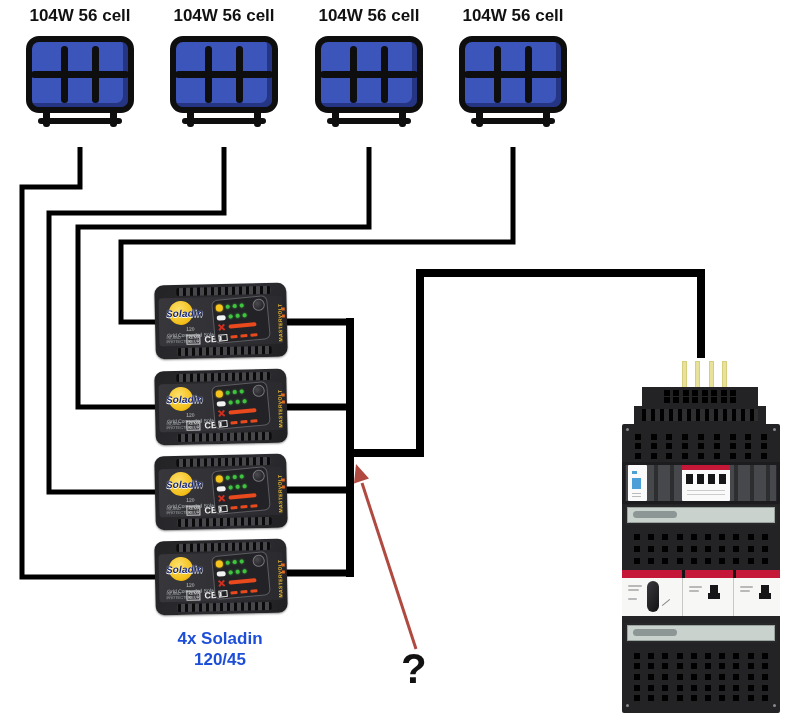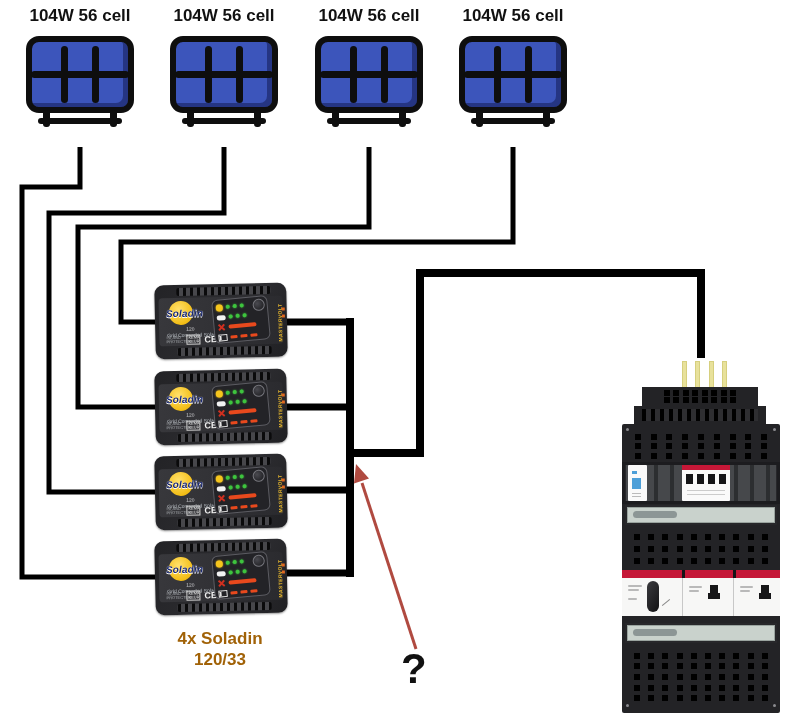--- a/index.html
+++ b/index.html
@@ -64,21 +64,21 @@
   .led.g{background:#3ec43e;box-shadow:0 0 2px #3ec43e;}
   .led.r{width:7px;height:3px;border-radius:1px;background:#e8491d;}
   .bar-red{display:inline-block;width:28px;height:4px;border-radius:2px;background:#e8491d;}
   .maker{position:absolute;right:0px;top:2px;height:44px;writing-mode:vertical-rl;transform:rotate(180deg);
     font-size:5px;font-weight:bold;color:#eab92c;letter-spacing:.4px;}
   .conn{position:absolute;right:-2px;width:3px;height:3px;background:#e06820;}
   .conn.c1{top:12px}.conn.c2{top:19px}
 
   
   .stack-label{position:absolute;left:130px;top:628px;width:180px;text-align:center;font-weight:bold;
-    font-size:17px;line-height:21px;color:#a16207;z-index:2;}
+    font-size:17px;line-height:21px;color:#1d4ed8;z-index:2;}
   .qmark{position:absolute;left:401px;top:645px;font-size:42px;font-weight:bold;color:#111;z-index:4;}
 
   
   .dboard{position:absolute;left:622px;top:361px;width:158px;height:352px;z-index:3;}
   .pin{position:absolute;top:0;width:5px;height:28px;background:#e8e19b;border:1px solid #d6cf7e;box-sizing:border-box;}
   .pin:nth-of-type(1){left:60px}.pin:nth-of-type(2){left:73px}
   .pin:nth-of-type(3){left:87px}.pin:nth-of-type(4){left:100px}
   .dstep1{position:absolute;left:20px;top:26px;width:116px;height:19px;background:#232326;}
   .dstep2{position:absolute;left:12px;top:45px;width:132px;height:18px;background:#232326;}
   .slotvent{position:absolute;left:8px;right:8px;top:3px;bottom:3px;
@@ -381,21 +381,21 @@
         <div class="maker">MASTERVOLT</div>
         <i class="conn c1"></i>
         <i class="conn c2"></i>
       </div>
       <div class="inv-vent bottom"></div>
     </div>
     </div>
 
   <div class="stack-label">
     <div>4x Soladin</div>
-    <div>120/33</div>
+    <div>120/45</div>
   </div>
 
   <div class="qmark">?</div>
 
   <div class="dboard">
     <span class="pin"></span>
     <span class="pin"></span>
     <span class="pin"></span>
     <span class="pin"></span>
     <div class="dstep1">

